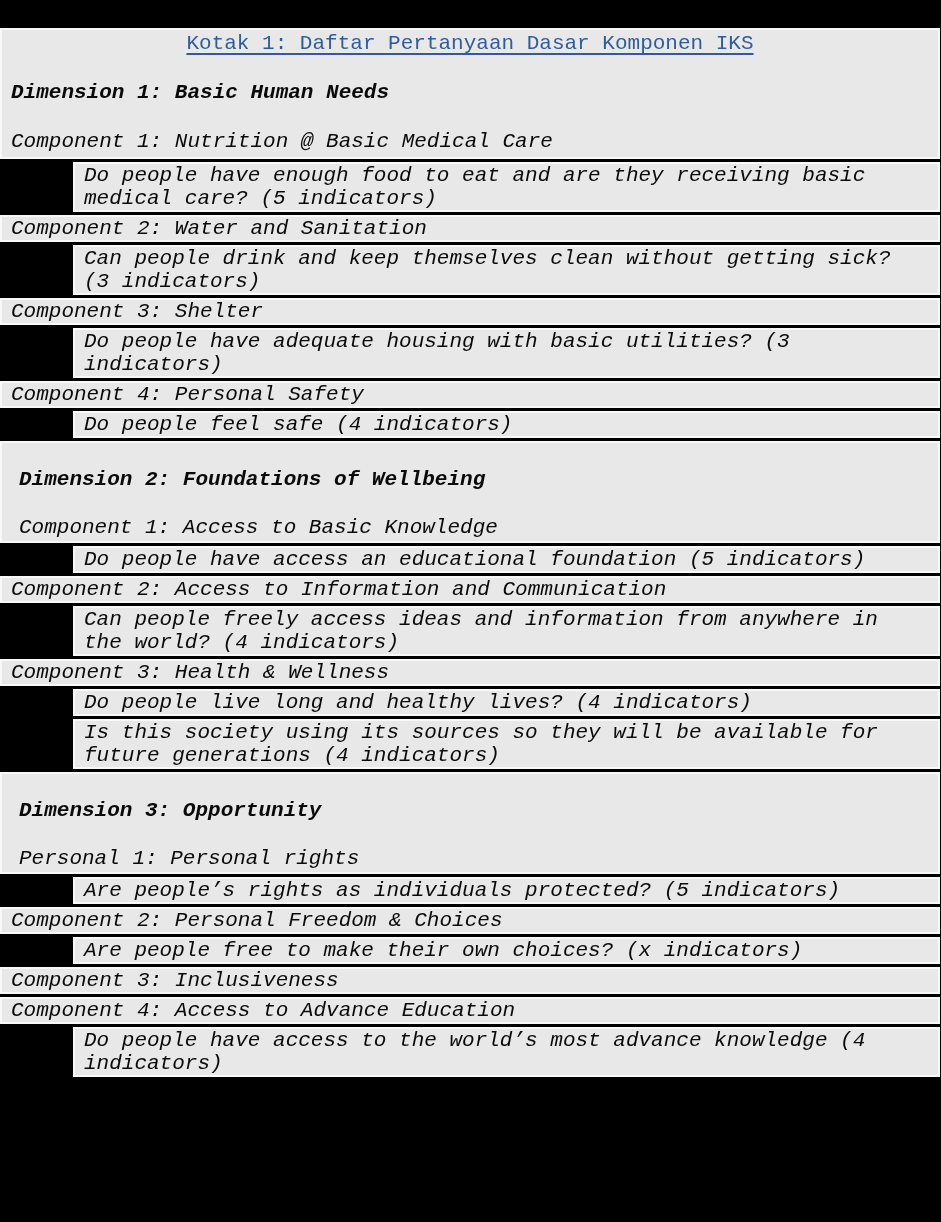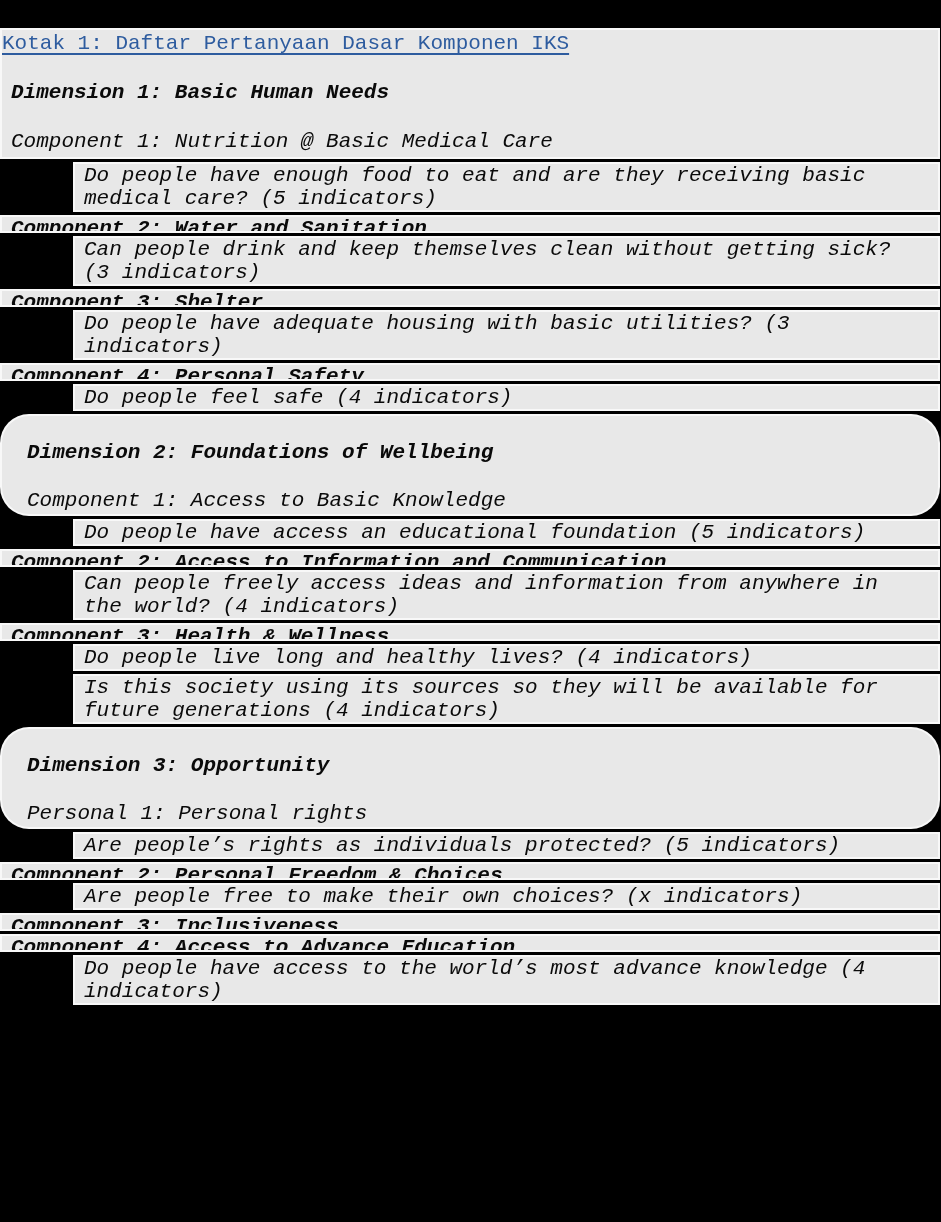--- a/index.html
+++ b/index.html
@@ -22,33 +22,33 @@
   }
   .cell{
     background:var(--cell-bg);
     box-shadow:0 0 0 2px var(--cell-edge);
     color:var(--text);
     font-style:italic;
     font-size:21px;
     line-height:23px;
   }
   .header-cell{padding:2px 0;line-height:24.5px;}
-  .dim-cell{padding:1px 16px;line-height:24px;border-radius:27px;}
+  .dim-cell{padding:1px 8px;line-height:24px;}
   .line{padding-left:9px;}
   .blank-line{min-height:24px;}
   .header-cell .blank-line{min-height:24.5px;}
-  .title-line{text-align:left;font-style:normal;padding-left:0;}
+  .title-line{text-align:center;font-style:normal;padding-left:0;}
   .title-link{
     color:var(--title);
     text-decoration:underline;
     text-decoration-thickness:2px;
     text-underline-offset:4px;
   }
   .dim-line{font-weight:bold;}
-  .comp-row{padding:0 0 0 9px;white-space:nowrap;overflow:hidden;height:14px;font-weight:bold;}
+  .comp-row{padding:0 0 0 9px;white-space:nowrap;overflow:hidden;height:23px;}
   .q-row{margin-left:73px;padding:0 20px 0 9px;font-style:italic;}
 </style>
 </head>
 <body>
 
 <div class="table" id="kotak-table">
     <div class="cell header-cell">
       <div class="line title-line"><span class="title-link">Kotak 1: Daftar Pertanyaan Dasar Komponen IKS</span></div>
       <div class="line blank-line"></div>
       <div class="line dim-line">Dimension 1: Basic Human Needs</div>

